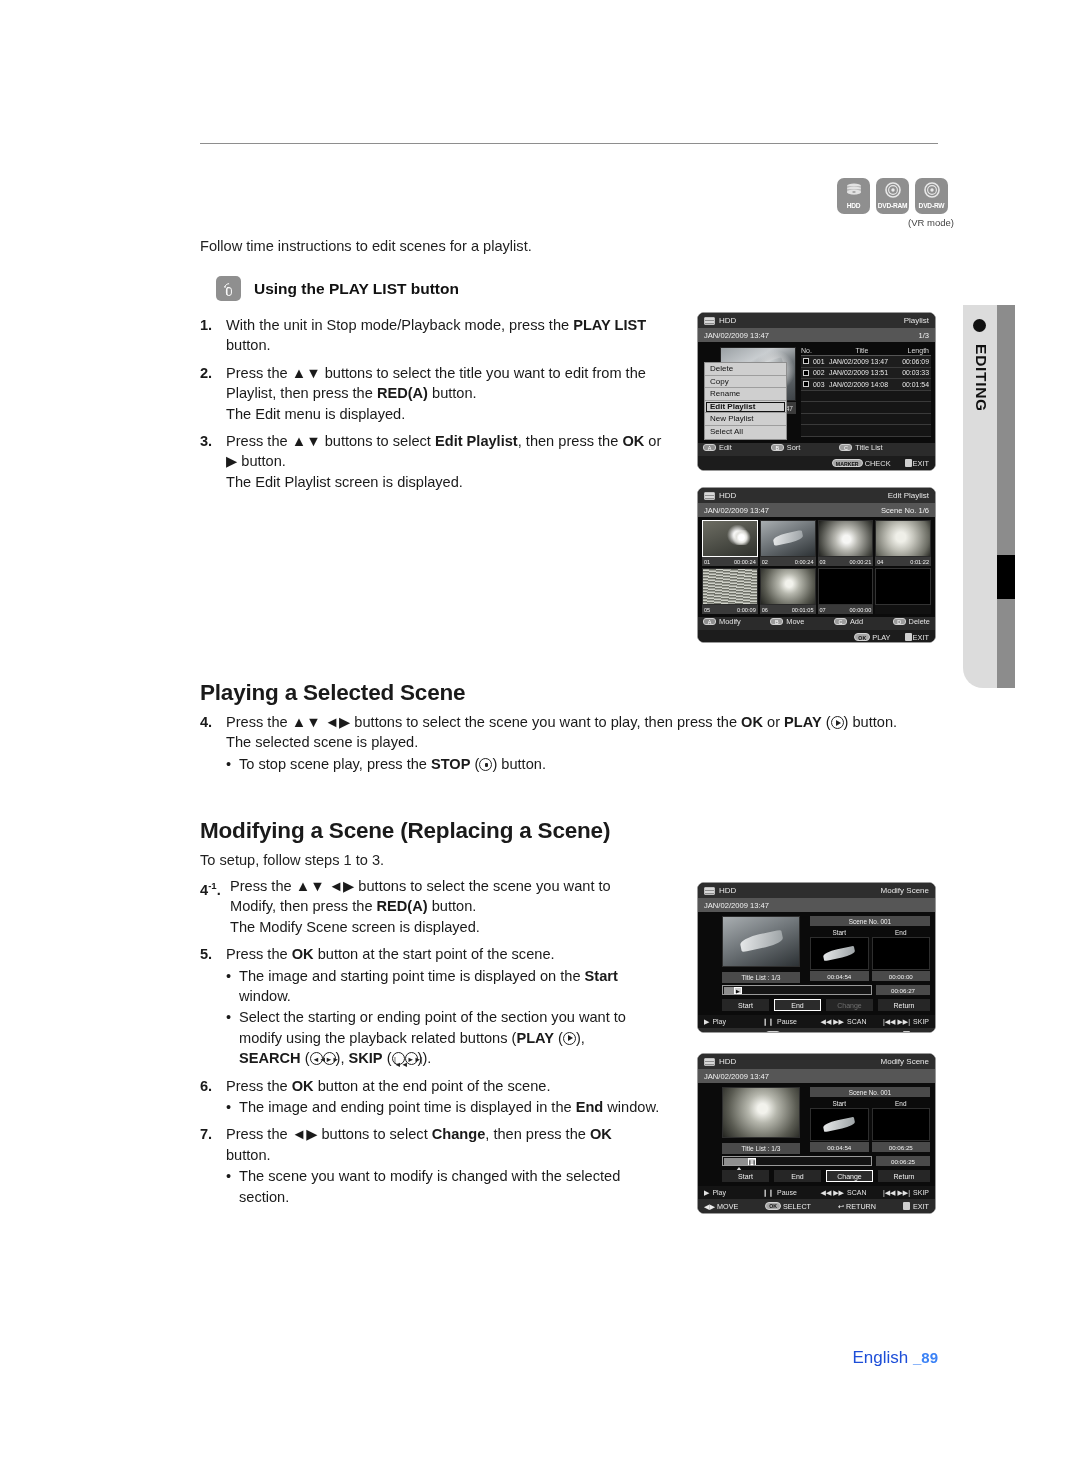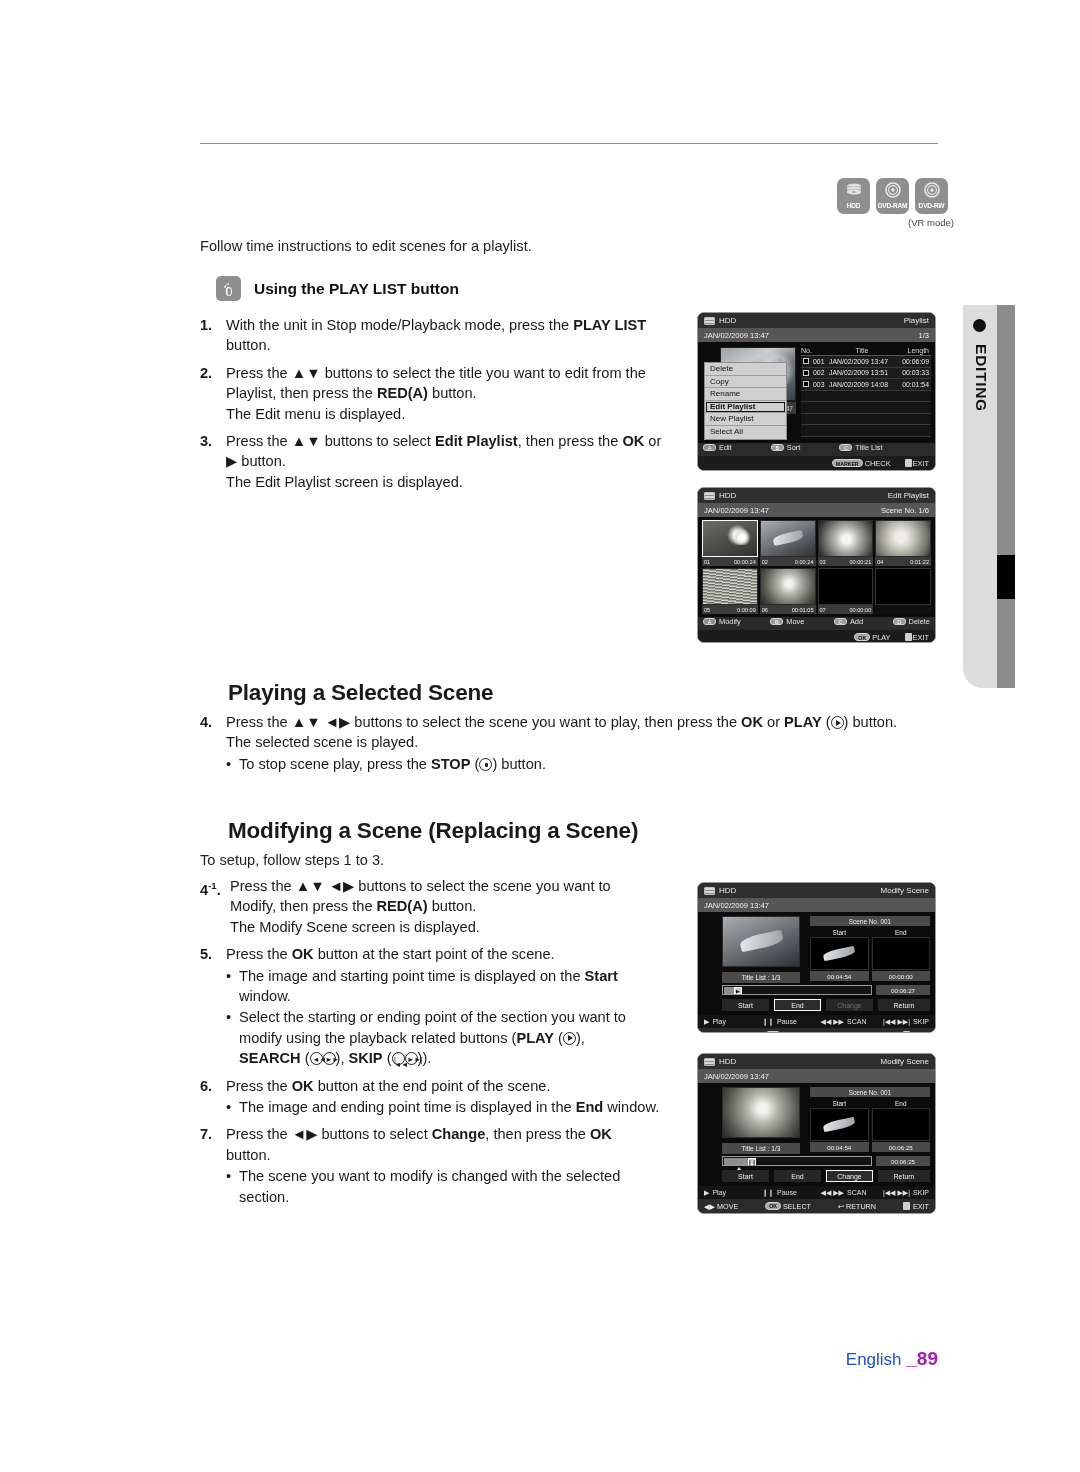--- a/index.html
+++ b/index.html
@@ -38,21 +38,21 @@
     width: 96px; text-align: center;
     transform: rotate(90deg); transform-origin: center center;
     font-size: 15.5px; font-weight: bold; letter-spacing: .7px; color: #111;
   }
 
   
   #h1-wrap { position: absolute; left: 200px; top: 136px; width: 738px; }
   #h1-wrap h1 { font-size: 23.5px; font-weight: bold; letter-spacing: -.2px; }
   #h1-wrap .rule { margin-top: 7px; border-bottom: 1.4px solid #8e8e8e; }
 
-  .h2 { position: absolute; font-size: 22.5px; font-weight: bold; letter-spacing: -.2px; margin-left: 28px; }
+  .h2 { position: absolute; font-size: 22.5px; font-weight: bold; letter-spacing: -.2px; }
   #h2-playing { left: 200px; top: 680px; }
   #h2-modify  { left: 200px; top: 818px; }
 
   
   #disc-icons { position: absolute; left: 822px; top: 178px; width: 118px; margin-left: 15px; }
   .disc-row { display: flex; gap: 6px; }
   .disc {
     width: 33px; height: 36px; border-radius: 7px; background: #8f8f8f;
     display: flex; flex-direction: column; align-items: center; justify-content: flex-start;
     padding-top: 3px;
@@ -96,21 +96,21 @@
   .rbtn { display: inline-block; width: 13px; height: 13px; border: 1.3px solid #222;
           border-radius: 50%; position: relative; vertical-align: -2px; }
   .rbtn .tri { position: absolute; left: 4px; top: 2.6px; width: 0; height: 0;
                border-left: 5px solid #222; border-top: 3.4px solid transparent; border-bottom: 3.4px solid transparent; }
   .rbtn .sq { position: absolute; left: 4.4px; top: 4.4px; width: 3.4px; height: 3.4px; background: #222; border-radius: 1px; }
   .rbtn .sk { position: absolute; left: 1.6px; top: 4px; font-size: 7.5px; line-height: 5px; color: #222; letter-spacing: -0.6px;}
 
   
   #footer { position: absolute; left: 0; top: 1348px; width: 938px; text-align: right; }
   #footer .en { font-size: 17px; color: #1d4ed8; }
-  #footer .pg { font-size: 19px; color: #a21caf; font-weight: bold; }
+  #footer .pg { font-size: 15px; color: #3b82f6; font-weight: bold; }
 
   
   .tv {
     position: absolute; background: #000; color: #e8e8e8;
     border-radius: 7px; overflow: hidden;
     font-family: "Liberation Sans", sans-serif;
     border: 1px solid #9a9a9a;
   }
   #tv-playlist { left: 697px; top: 312px; width: 239px; height: 159px; }
   #tv-editpl   { left: 697px; top: 487px; width: 239px; height: 156px; }

